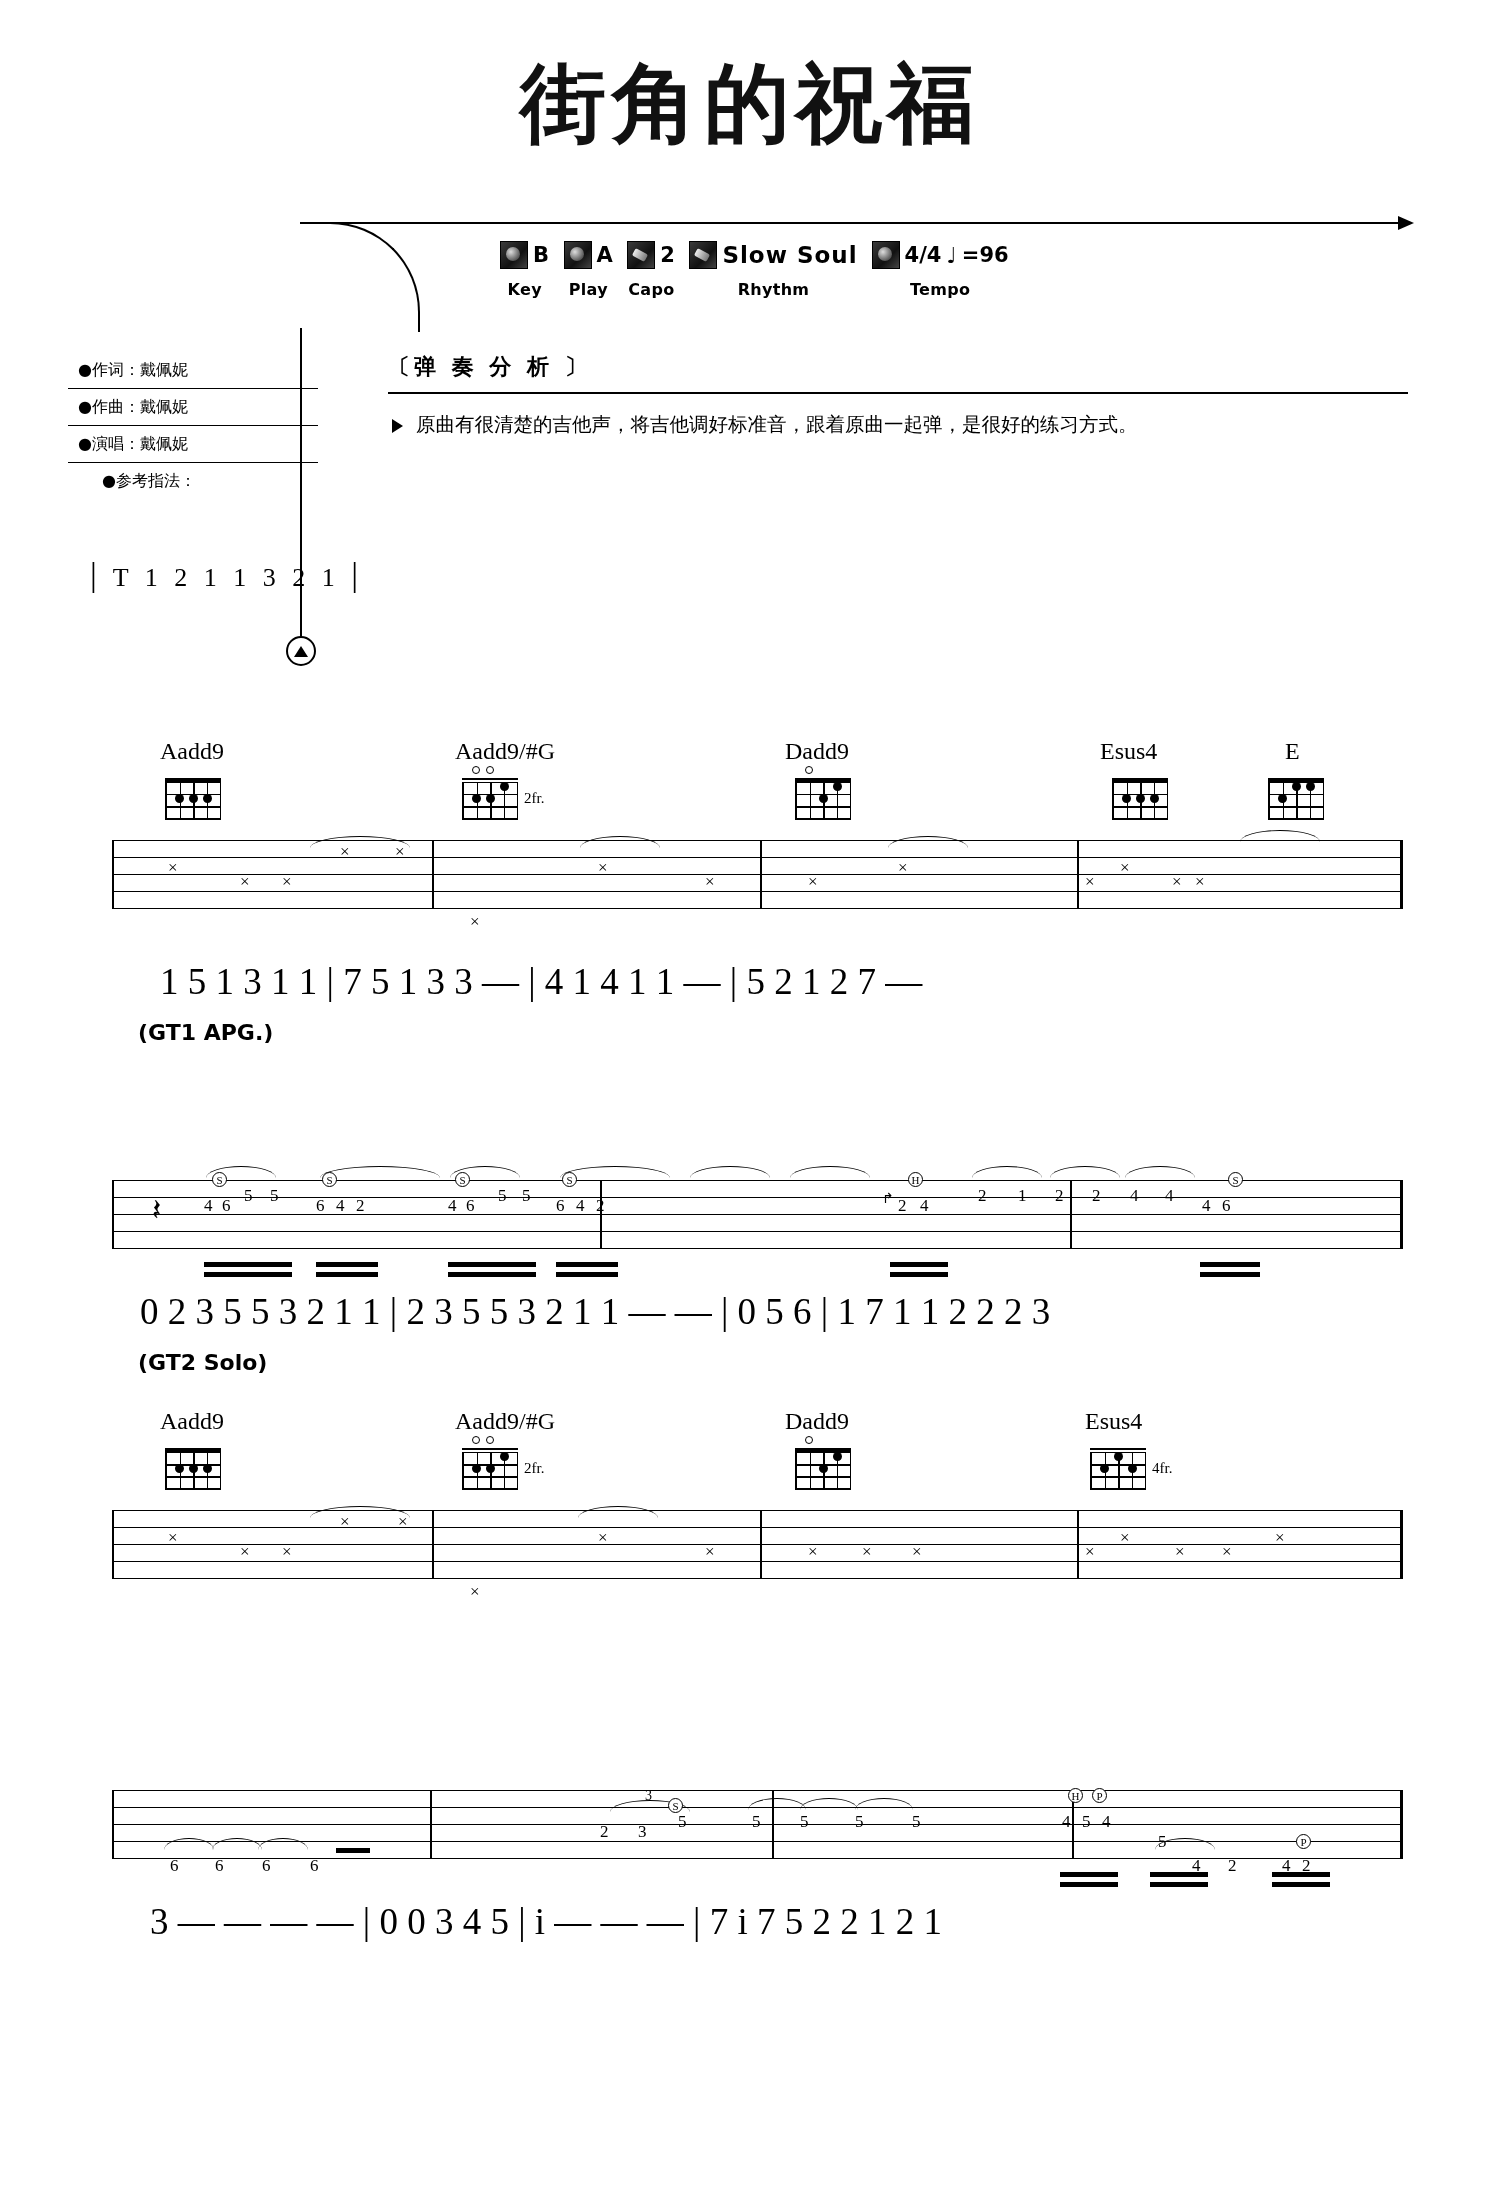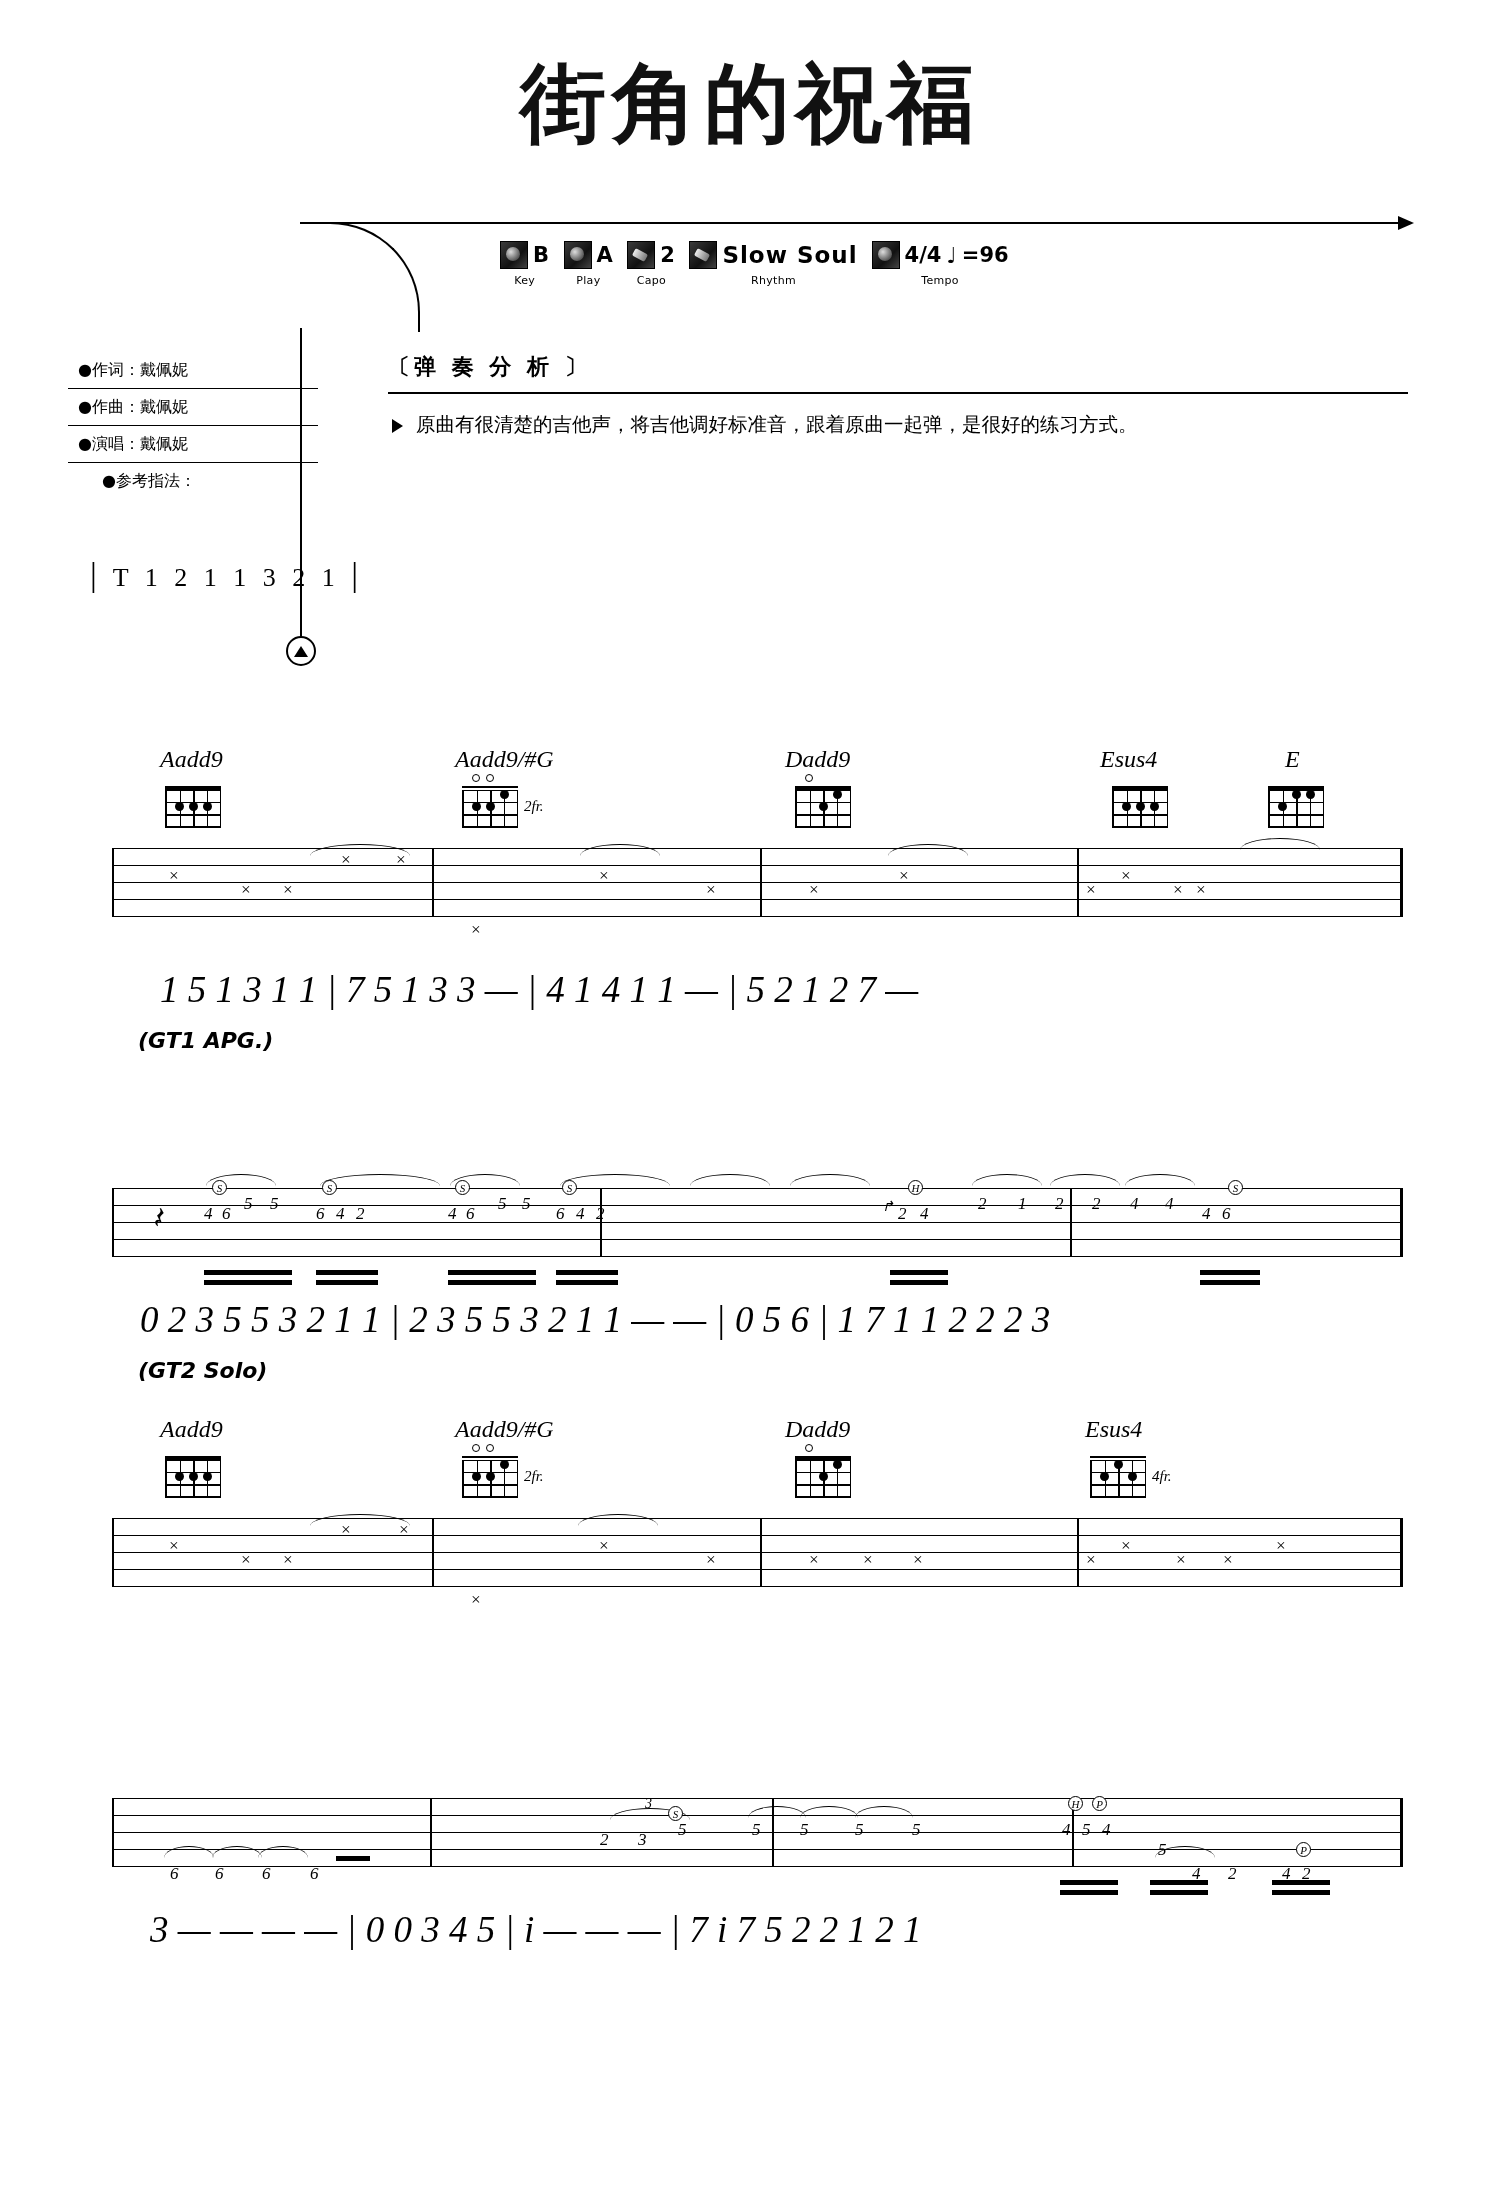--- a/index.html
+++ b/index.html
@@ -132,23 +132,23 @@
     transform: rotate(28deg);
     background: linear-gradient(90deg,#eee,#777);
     height:8px; top:9px;
   }
   .infoval {
     font-size: 21px;
     font-weight: bold;
     letter-spacing: 0.5px;
   }
   .infolabel {
-    font-size: 11px;
-    font-weight: normal;
-    margin-top: 2px;
+    font-size: 16px;
+    font-weight: bold;
+    margin-top: 8px;
     letter-spacing: .3px;
   }
   .rhythm-name {
     font-family: "DejaVu Sans", sans-serif;
     font-weight: bold;
     font-size: 23px;
     letter-spacing: 1px;
   }
   .tempo-val {
     font-size: 21px;
@@ -418,21 +418,21 @@
     <span>T 1 2 1 1 3 2 1</span>
     <span class="bar">|</span>
   </div>
 
   <div class="analysis-title">〔弹 奏 分 析 〕</div>
   <div class="analysis-rule"></div>
   <div class="analysis-body">
     <div class="apara">原曲有很清楚的吉他声，将吉他调好标准音，跟着原曲一起弹，是很好的练习方式。</div>
   </div>
 
-  <div class="system" style="left:0;top:8px;width:1500px;height:1692px;font-style:italic;">
+  <div class="system" style="left:0;top:0;width:1500px;height:1692px;">
 
     <div class="chordlabel" style="left:160px;top:738px;">Aadd9</div>
     <div class="chordbox" style="left:165px;top:778px;">
       <div class="nut"></div>
         <div class="grid"></div>
       <div class="dot" style="left:10px;top:16px;"></div>
       <div class="dot" style="left:24px;top:16px;"></div>
       <div class="dot" style="left:38px;top:16px;"></div>
     </div>
 

